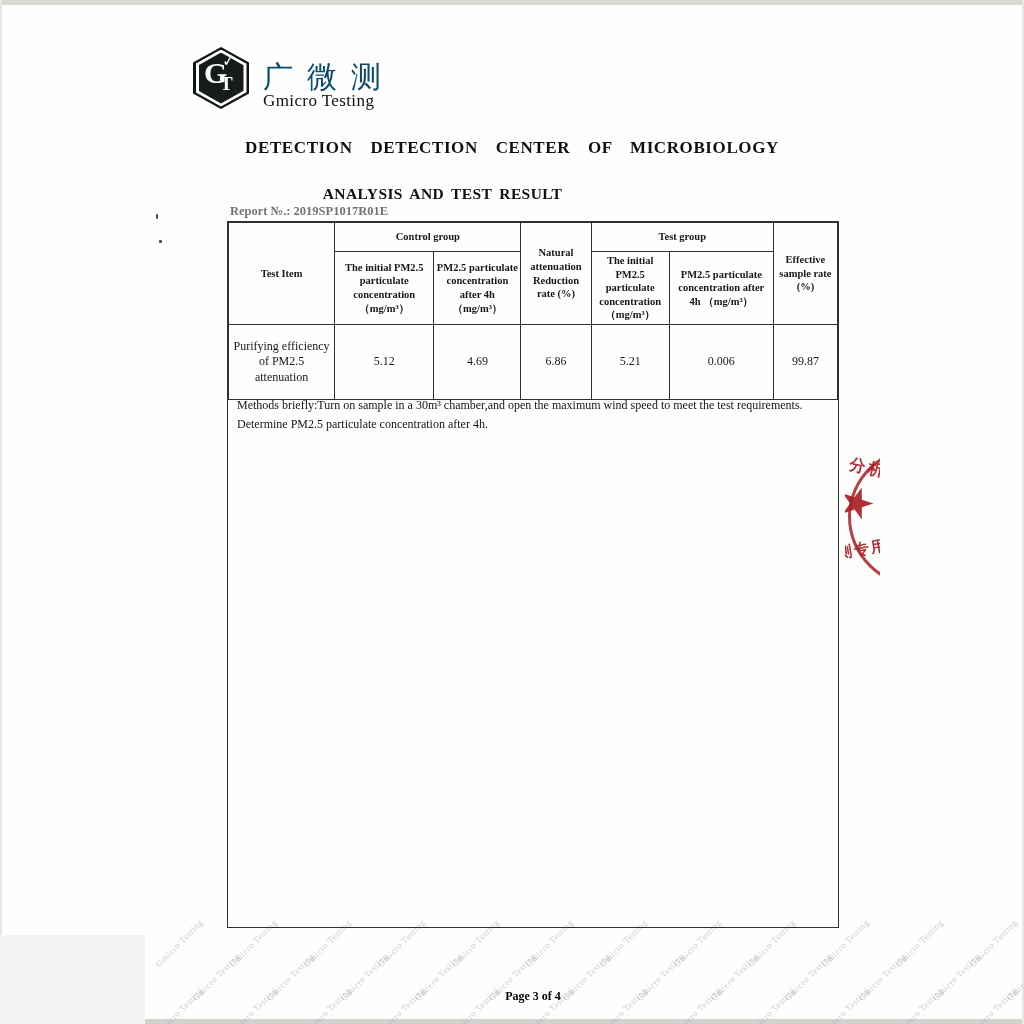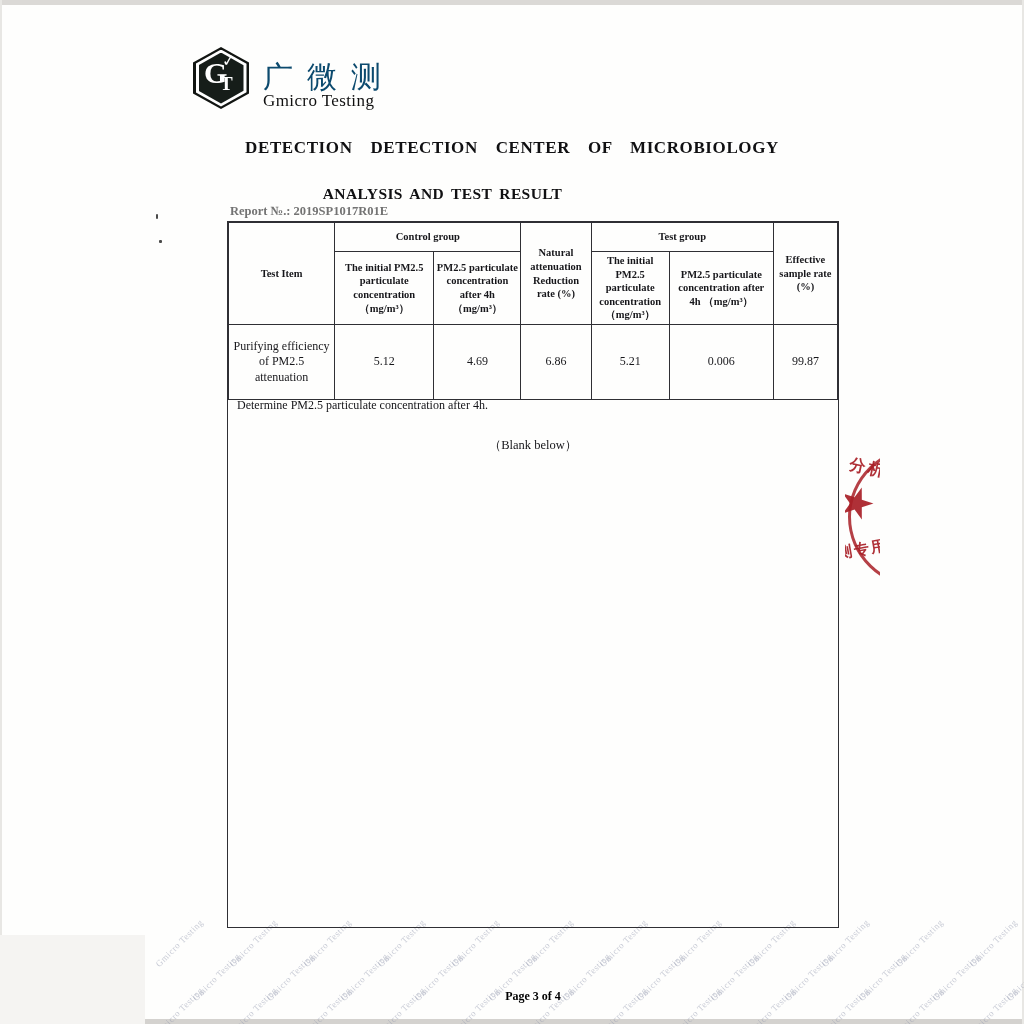--- a/index.html
+++ b/index.html
@@ -176,22 +176,22 @@
         <td>5.12</td>
         <td>4.69</td>
         <td>6.86</td>
         <td>5.21</td>
         <td>0.006</td>
         <td>99.87</td>
       </tr>
     </tbody>
       </table>
     <div class="methods">
+      <div class="methods-line">Methods briefly:Turn on sample in a 30m³ chamber,and open the maximum wind speed to meet the test requirements.</div>
       <div class="methods-line">Determine PM2.5 particulate concentration after 4h.</div>
-      <div class="blank-below">（Blank below）</div>
     </div>
   </div>
 
   <div class="stamp-clip">
     <div class="stamp-circle"></div>
     <div class="stamp-top-text">分析</div>
     <div class="stamp-star">★</div>
     <div class="stamp-bottom-text">测专用</div>
   </div>
 

